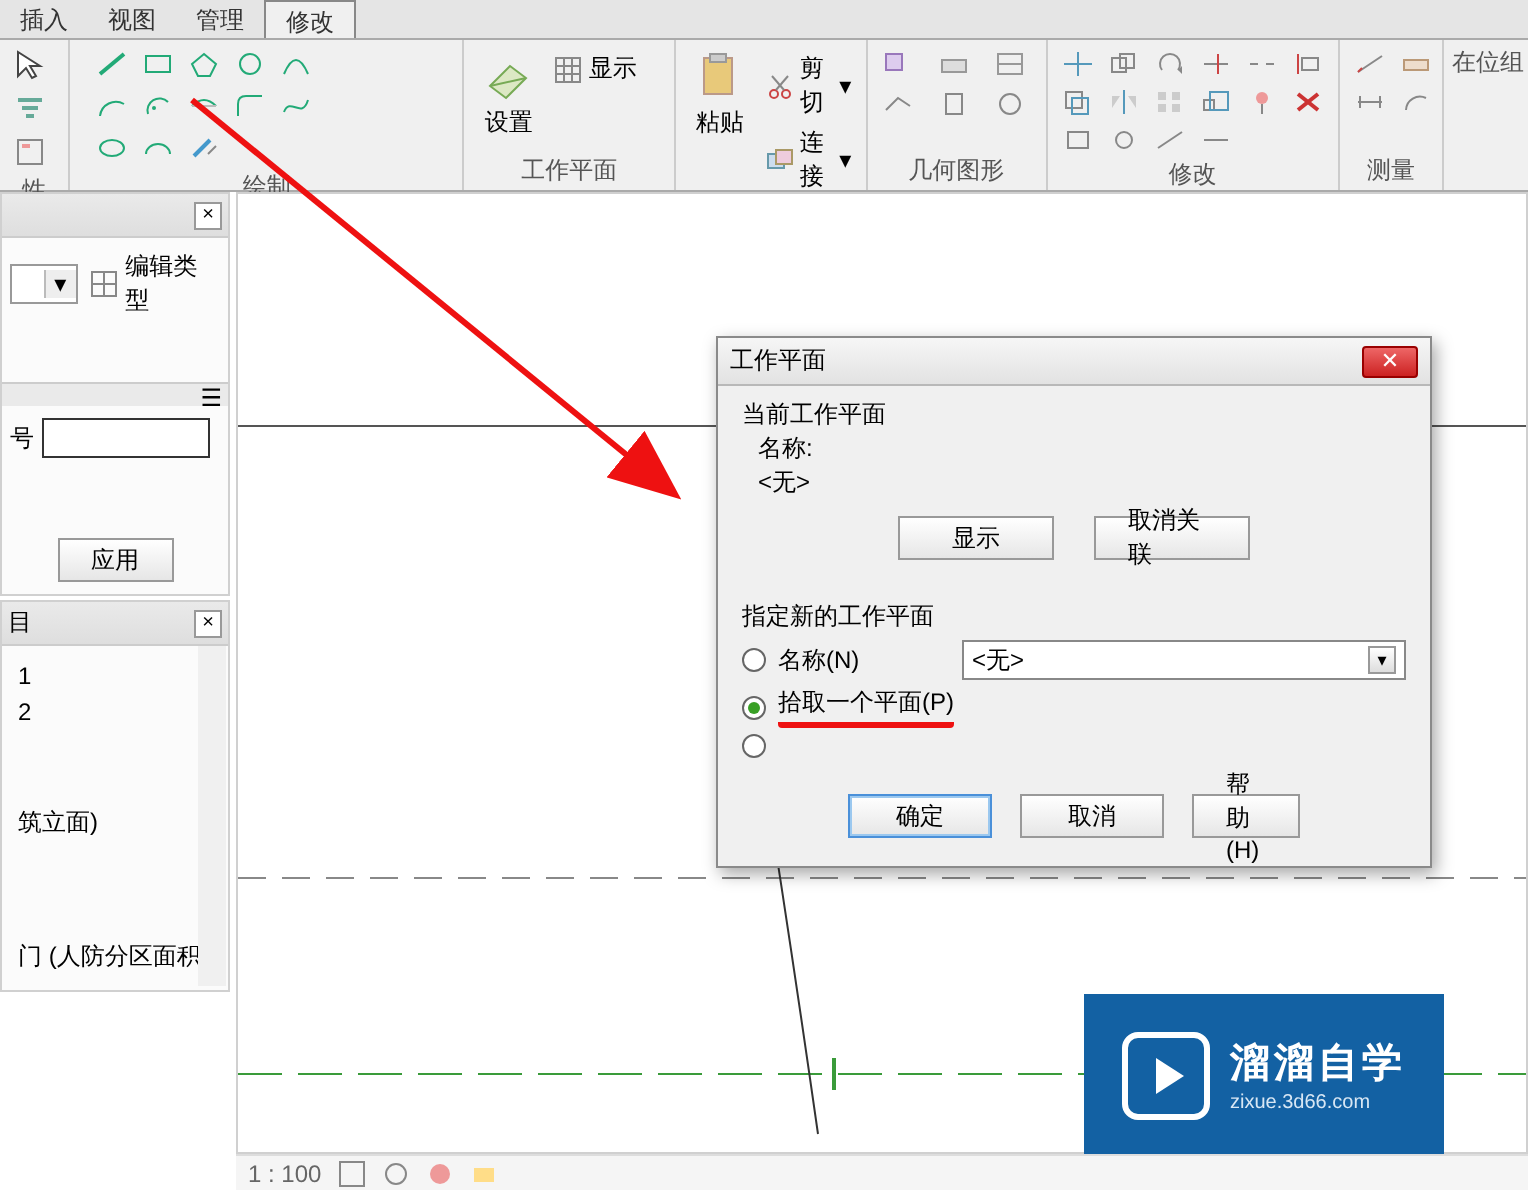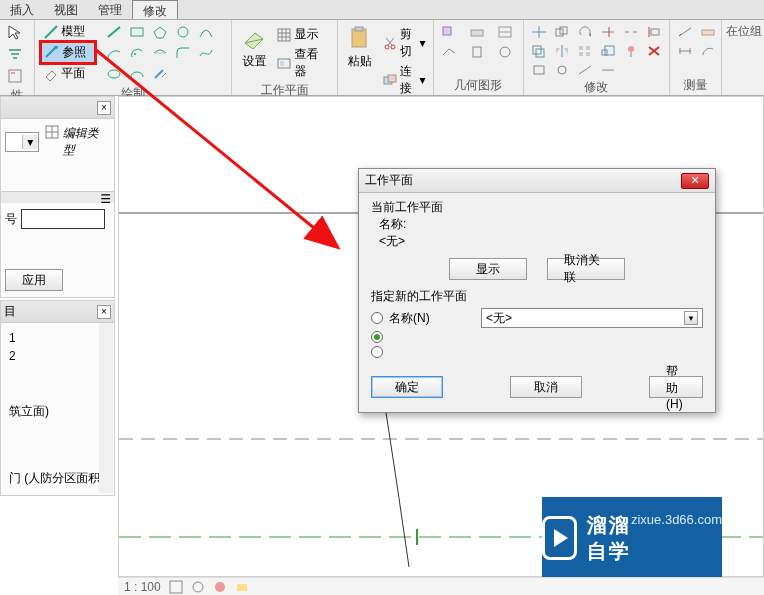--- a/index.html
+++ b/index.html
@@ -32,52 +32,52 @@
 .left-panels { position: absolute; left: 0; top: 96px; width: 115px; bottom: 0; background: #fff; }
 .panel { border: 1px solid #d0d0d0; margin-bottom: 2px; background: #fbfbfb; }
 .panel-hdr { height: 22px; background: linear-gradient(#eaeaea,#dedede); border-bottom: 1px solid #ccc; display: flex; align-items: center; justify-content: flex-end; padding: 0 3px; }
 .panel-hdr .x { width: 14px; height: 14px; border: 1px solid #999; background: #fff; display: flex; align-items: center; justify-content: center; font-size: 10px; cursor: default; }
 .panel-body { padding: 6px 4px; }
 .combo { height: 20px; border: 1px solid #999; background: #fff; width: 100%; display: flex; align-items: center; justify-content: flex-end; }
 .combo .dd { width: 16px; text-align: center; border-left: 1px solid #bbb; background: #eee; }
 .txtfield { height: 20px; border: 1px solid #333; background: #fff; width: 84px; }
 .btn { height: 22px; border: 1px solid #999; background: linear-gradient(#fff,#e6e6e6); padding: 0 16px; display: inline-flex; align-items: center; cursor: default; }
 .btn.default { border: 1px solid #4a90d9; box-shadow: 0 0 0 1px #9bc8ef inset; }
-.edit-type { display: flex; align-items: flex-start; gap: 4px; font-style: italic; }
+.edit-type { display: flex; align-items: center; gap: 4px; }
 .tree-row { padding: 2px 4px; }
 .scroll-hint { position: absolute; right: 1px; width: 14px; background: #f0f0f0; }
 
 
 .viewport { position: absolute; left: 118px; right: 0; top: 96px; bottom: 18px; background: #fff; border: 1px solid #d0d0d0; }
 
 
 .dialog { position: absolute; left: 358px; top: 168px; width: 358px; background: #f0f0f0; border: 1px solid #8a8a8a; box-shadow: 2px 3px 8px rgba(0,0,0,.35); }
 .dlg-title { height: 24px; background: linear-gradient(#f6f6f6,#e2e2e2); border-bottom: 1px solid #b8b8b8; display: flex; align-items: center; padding: 0 6px; justify-content: space-between; }
 .dlg-close { width: 28px; height: 16px; border: 1px solid #900; background: linear-gradient(#e66,#c22); color: #fff; display: flex; align-items: center; justify-content: center; font-size: 11px; cursor: default; border-radius: 2px; }
 .dlg-body { padding: 6px 12px 14px 12px; }
 .dlg-row { display: flex; align-items: center; gap: 6px; margin: 3px 0; }
-.dlg-section { margin-top: 8px; }
+.dlg-section { margin-top: 20px; }
 .dlg-btns-row { display: flex; gap: 20px; justify-content: center; margin: 8px 0; }
-.dlg-footer { display: flex; gap: 14px; justify-content: space-between; margin-top: 18px; }
+.dlg-footer { display: flex; gap: 14px; justify-content: center; margin-top: 18px; }
 .radio { width: 12px; height: 12px; border: 1px solid #666; border-radius: 50%; background: #fff; display: inline-flex; align-items: center; justify-content: center; }
 .radio.checked::after { content: ""; width: 6px; height: 6px; background: #39a026; border-radius: 50%; display: block; }
 .select { height: 20px; border: 1px solid #888; background: #fff; flex: 1; display: flex; align-items: center; padding: 0 4px; justify-content: space-between; }
 .select .dd { width: 14px; height: 14px; border: 1px solid #999; background: linear-gradient(#fff,#ddd); display: flex; align-items: center; justify-content: center; font-size: 9px; }
 .underline-red { border-bottom: 3px solid #e11; border-radius: 2px; padding-bottom: 1px; }
 
 
 .arrow-svg { position: absolute; left: 0; top: 0; pointer-events: none; }
 
 
 .watermark { position: absolute; right: 42px; bottom: 16px; width: 180px; height: 82px; background: #1361a3; color: #fff; display: flex; align-items: center; justify-content: center; gap: 10px; }
 .watermark .play { width: 44px; height: 44px; border: 3px solid #fff; border-radius: 8px; display: flex; align-items: center; justify-content: center; }
 .watermark .tri { width: 0; height: 0; border-left: 14px solid #fff; border-top: 9px solid transparent; border-bottom: 9px solid transparent; margin-left: 3px; }
-.wm-text { display: flex; flex-direction: row; line-height: 1.3; }
+.wm-text { display: flex; flex-direction: column; line-height: 1.3; }
 .wm-text .t1 { font-size: 20px; font-weight: 600; letter-spacing: 2px; }
-.wm-text .t2 { font-size: 13px; color: #d8e7f4; }
+.wm-text .t2 { font-size: 10px; color: #d8e7f4; }
 
 
 .statusbar { position: absolute; left: 118px; right: 0; bottom: 0; height: 18px; background: #f5f5f5; border-top: 1px solid #ddd; display: flex; align-items: center; gap: 8px; padding: 0 6px; color: #666; }
 .sb-ic { width: 14px; height: 14px; }
 
 svg { display: block; }
 </style>
 </head>
 <body>
 
@@ -109,47 +109,20 @@
             <rect x="2" y="2" width="12" height="12" fill="none" stroke="#888"></rect>
             <rect x="4" y="4" width="4" height="2" fill="#e99"></rect>
           </svg>
         </span>
     </div>
     <div class="ribbon-group-label">性</div>
   </div>
 
   <div class="ribbon-group" style="width:202px">
     <div class="ribbon-group-content">
-      <div class="mini-col" style="padding-left:2px">
-        <span class="mini-btn">
-            <span class="ic-sm">
-              <svg width="14" height="14">
-                <line x1="1" y1="13" x2="13" y2="1" stroke="#2a7" stroke-width="2"></line>
-              </svg>
-            </span>
-            <span>模型</span>
-          </span>
-        <span class="mini-btn highlight-red sel-blue" style="width:54px">
-            <span class="ic-sm">
-              <svg width="14" height="14">
-                <path d="M1 11 L11 1" stroke="#29c" stroke-width="2"></path>
-                <circle cx="11" cy="1" r="2" fill="#29c"></circle>
-              </svg>
-            </span>
-            <span>参照</span>
-          </span>
-        <span class="mini-btn">
-            <span class="ic-sm">
-              <svg width="14" height="14">
-                <path d="M2 10 L8 4 L12 8 L6 14 Z" fill="none" stroke="#888"></path>
-              </svg>
-            </span>
-            <span>平面</span>
-          </span>
-      </div>
       <div class="small-icon-grid" style="margin-left:6px">
         <span class="rb-btn-sm">
             <svg width="16" height="14">
               <line x1="2" y1="12" x2="14" y2="2" stroke="#2a7" stroke-width="2"></line>
             </svg>
           </span>
         <span class="rb-btn-sm">
             <svg width="16" height="14">
               <rect x="2" y="3" width="12" height="8" fill="none" stroke="#2a7"></rect>
             </svg>
@@ -235,29 +208,20 @@
             <span class="ic-sm">
               <svg width="14" height="14">
                 <rect x="1" y="1" width="12" height="12" fill="none" stroke="#888"></rect>
                 <line x1="1" y1="5" x2="13" y2="5" stroke="#888"></line>
                 <line x1="1" y1="9" x2="13" y2="9" stroke="#888"></line>
                 <line x1="5" y1="1" x2="5" y2="13" stroke="#888"></line>
                 <line x1="9" y1="1" x2="9" y2="13" stroke="#888"></line>
               </svg>
             </span>
             <span>显示</span>
-          </span>
-        <span class="mini-btn">
-            <span class="ic-sm">
-              <svg width="14" height="14">
-                <rect x="1" y="3" width="12" height="9" fill="none" stroke="#888"></rect>
-                <rect x="3" y="5" width="4" height="5" fill="#bde"></rect>
-              </svg>
-            </span>
-            <span>查看器</span>
           </span>
       </div>
     </div>
     <div class="ribbon-group-label">工作平面</div>
   </div>
 
   <div class="ribbon-group" style="width:98px">
     <div class="ribbon-group-content">
       <div class="rb-btn">
         <span class="ic">
@@ -490,21 +454,21 @@
           <span>编辑类型</span>
         </span>
       </div>
     </div>
     <div style="height:12px;background:#eaeaea;border-top:1px solid #ccc;text-align:right;padding-right:3px">☰</div>
     <div class="panel-body">
       <div style="display:flex;align-items:center;gap:4px;margin-bottom:40px">
         <span>号</span>
         <span class="txtfield"></span>
       </div>
-      <div style=""><span class="btn">应用</span></div>
+      <div style="text-align:center"><span class="btn">应用</span></div>
     </div>
   </div>
 
   <div class="panel" style="height:196px;position:relative">
     <div class="panel-hdr">
         <span style="margin-right:auto">目</span>
         <span class="x">×</span>
       </div>
     <div class="panel-body">
       <div class="tree-row">1</div>
@@ -549,20 +513,21 @@
     <div class="dlg-row">
       <span class="radio"></span>
       <span style="width:86px">名称(N)</span>
       <span class="select">
           <span>&lt;无&gt;</span>
           <span class="dd">▾</span>
         </span>
     </div>
     <div class="dlg-row">
       <span class="radio checked"></span>
+      <span class="underline-red">拾取一个平面(P)</span>
     </div>
     <div class="dlg-row">
       <span class="radio"></span>
     </div>
 
     <div class="dlg-footer">
       <span class="btn default" style="width:72px;justify-content:center">确定</span>
       <span class="btn" style="width:72px;justify-content:center">取消</span>
       <span class="btn" style="width:54px;justify-content:center">帮助(H)</span>
     </div>

